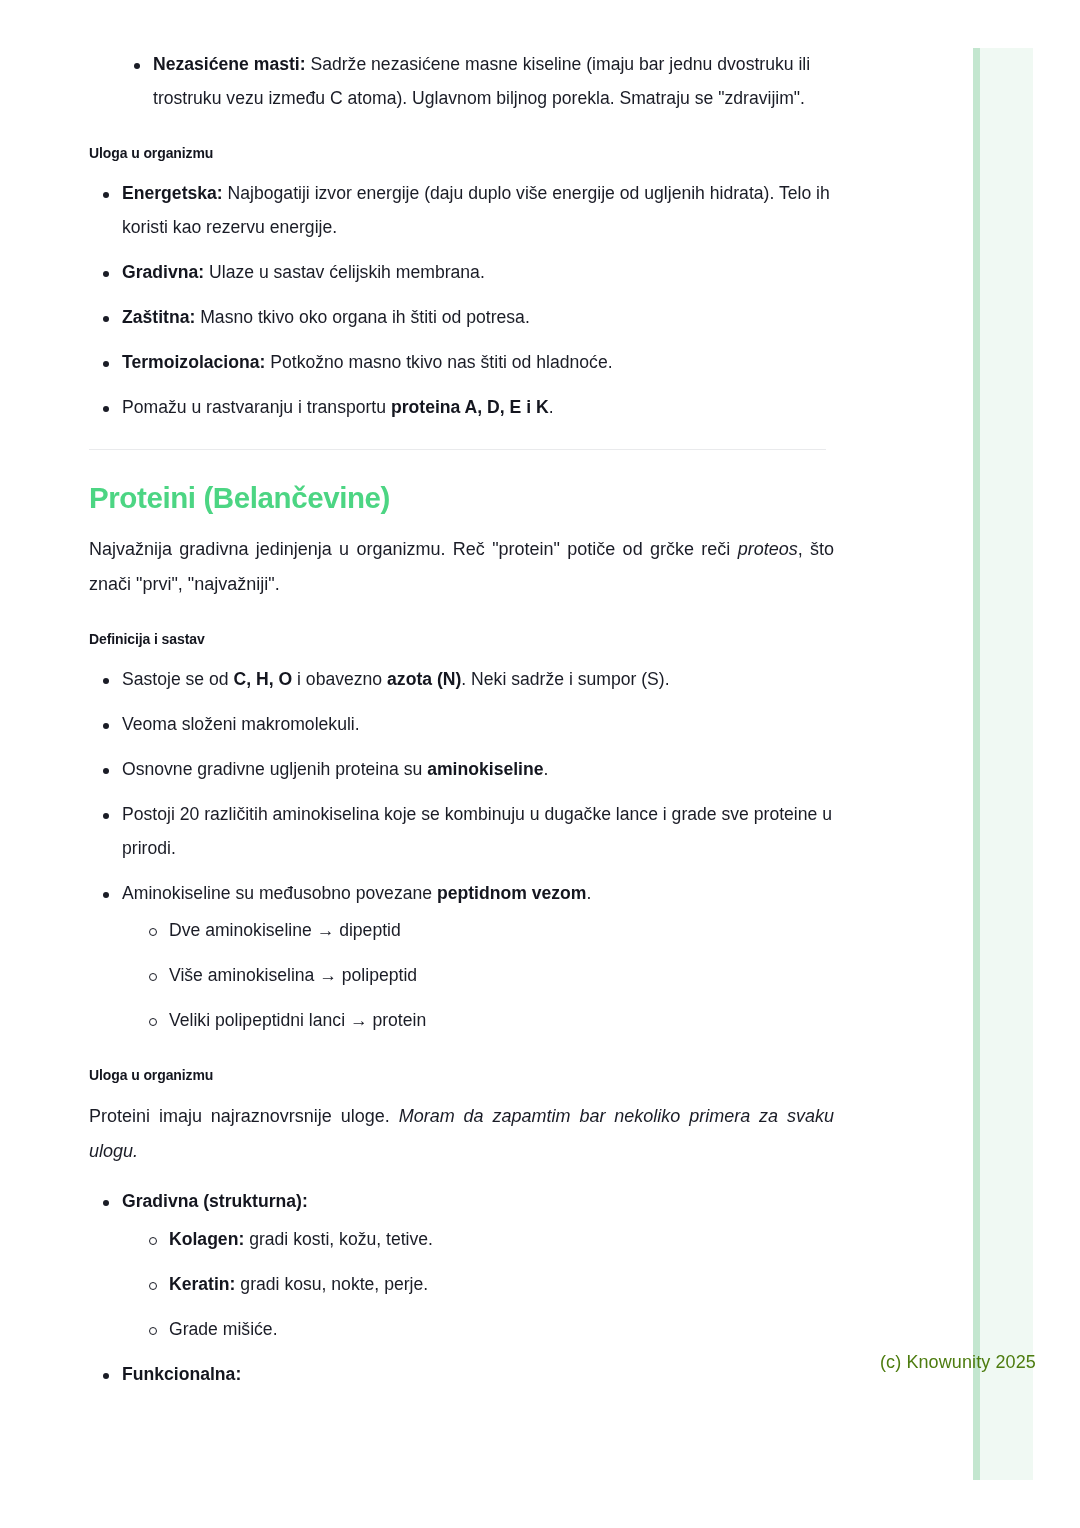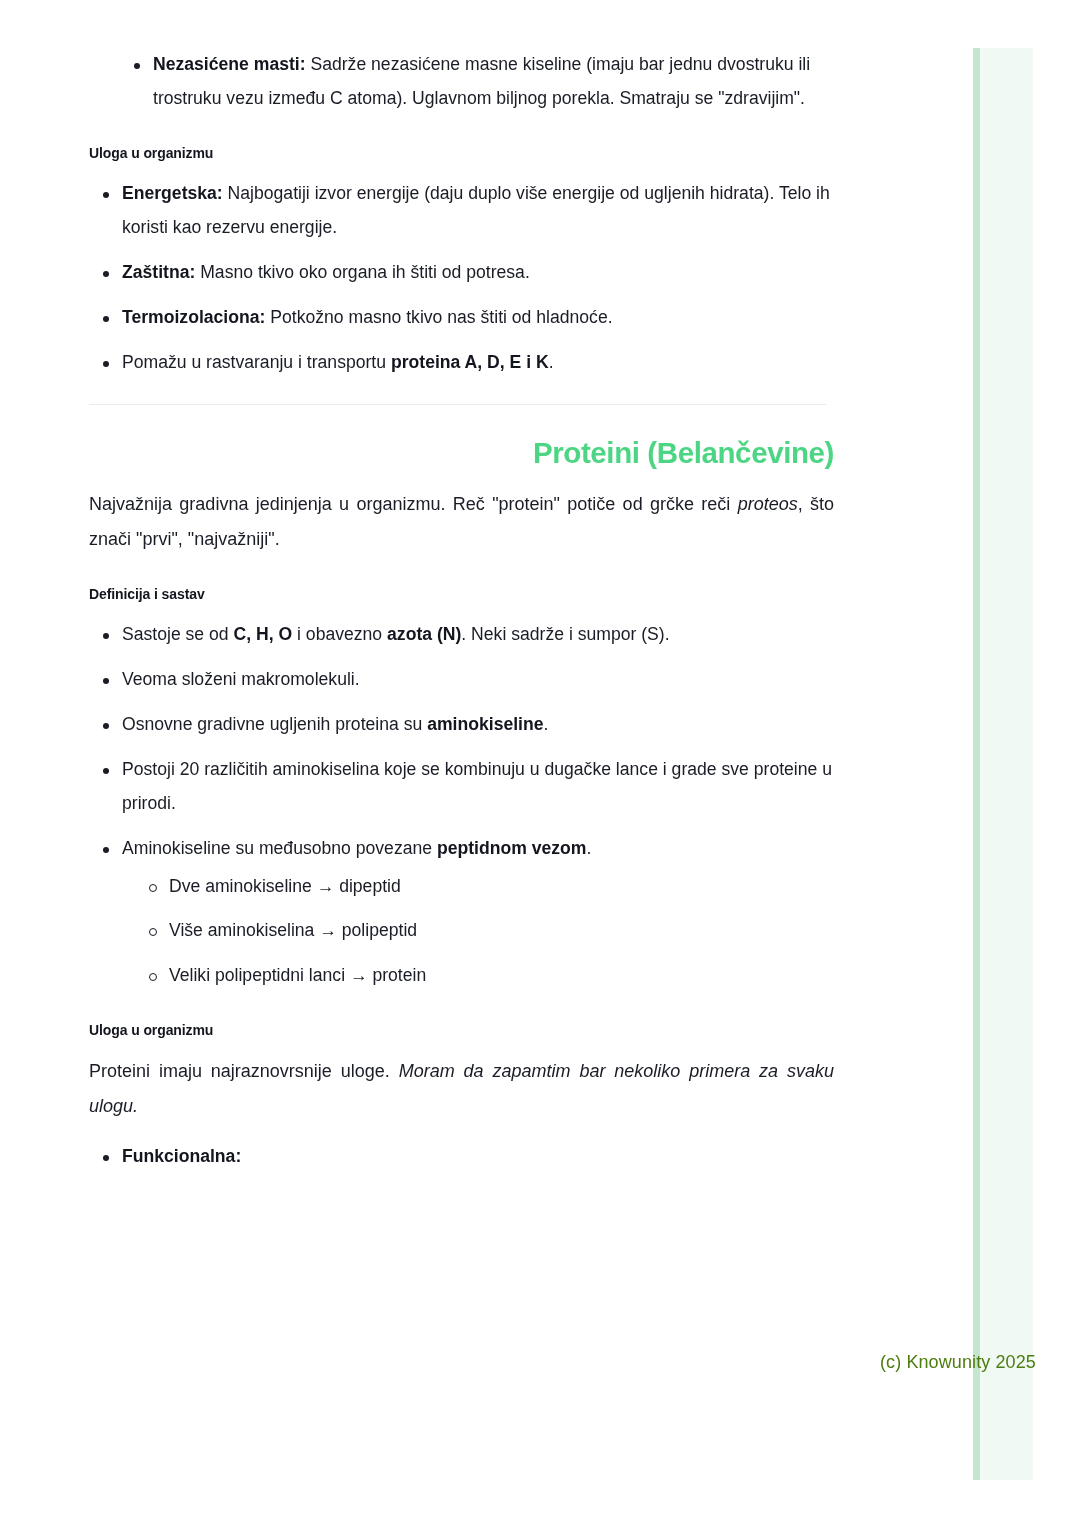--- a/index.html
+++ b/index.html
@@ -71,21 +71,20 @@
     line-height: 1.35;
   }
 
   .h2 {
     font-size: 29.5px;
     font-weight: bold;
     color: #4cd583;
     letter-spacing: -0.4px;
     line-height: 1.25;
     margin: 28px 0 16px 0;
-    text-align: right;
   }
 
   .para {
     font-size: 18px;
     line-height: 1.93;
     margin: 0 0 16px 0;
     text-align: justify;
     color: #1a1c26;
   }
 
@@ -166,20 +165,23 @@
       </li>
     </ul>
 
     <div class="h3">Uloga u organizmu</div>
 
     <ul class="lvl1">
       <li>
         <b>Energetska:</b><span> Najbogatiji izvor energije (daju duplo više energije od ugljenih hidrata). Telo ih koristi kao rezervu energije.</span>
       </li>
       <li>
+        <b>Gradivna:</b><span> Ulaze u sastav ćelijskih membrana.</span>
+      </li>
+      <li>
         <b>Zaštitna:</b><span> Masno tkivo oko organa ih štiti od potresa.</span>
       </li>
       <li>
         <b>Termoizolaciona:</b><span> Potkožno masno tkivo nas štiti od hladnoće.</span>
       </li>
       <li>
         <span>Pomažu u rastvaranju i transportu </span><b>proteina A, D, E i K</b><span>.</span>
       </li>
     </ul>
 
@@ -213,18 +215,26 @@
         </ul>
       </li>
     </ul>
 
     <div class="h3">Uloga u organizmu</div>
 
     <p class="para"><span>Proteini imaju najraznovrsnije uloge. </span><i>Moram da zapamtim bar nekoliko primera za svaku ulogu.</i></p>
 
     <ul class="lvl1">
       <li>
+        <b>Gradivna (strukturna):</b>
+        <ul class="lvl2">
+          <li><b>Kolagen:</b><span> gradi kosti, kožu, tetive.</span></li>
+          <li><b>Keratin:</b><span> gradi kosu, nokte, perje.</span></li>
+          <li><span>Grade mišiće.</span></li>
+        </ul>
+      </li>
+      <li>
         <b>Funkcionalna:</b>
       </li>
     </ul>
 
   </div>
 </div>
 
 </body></html>

